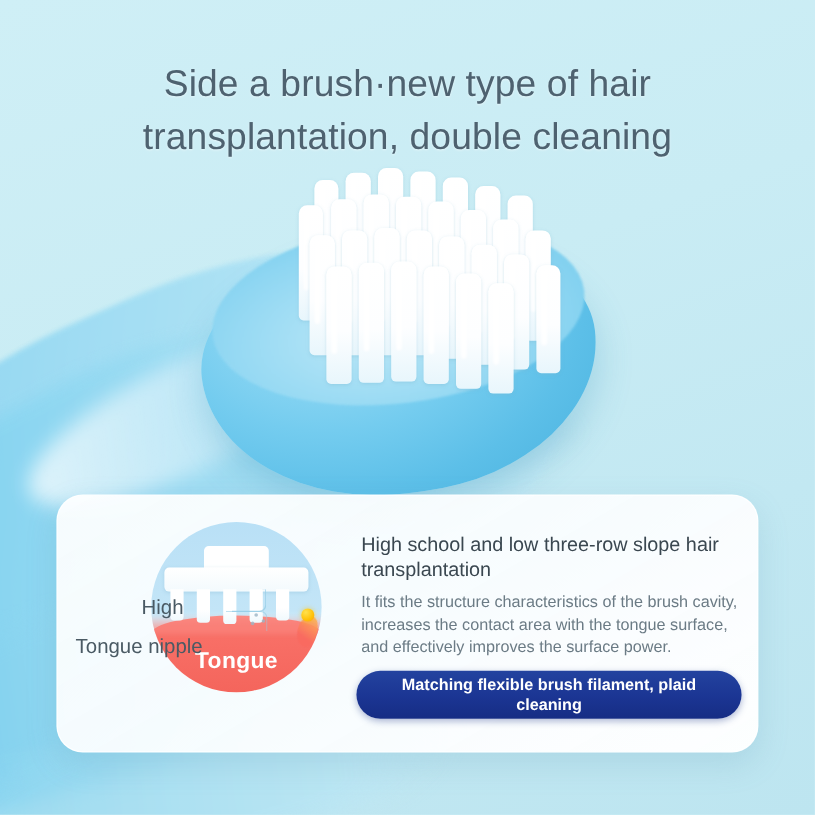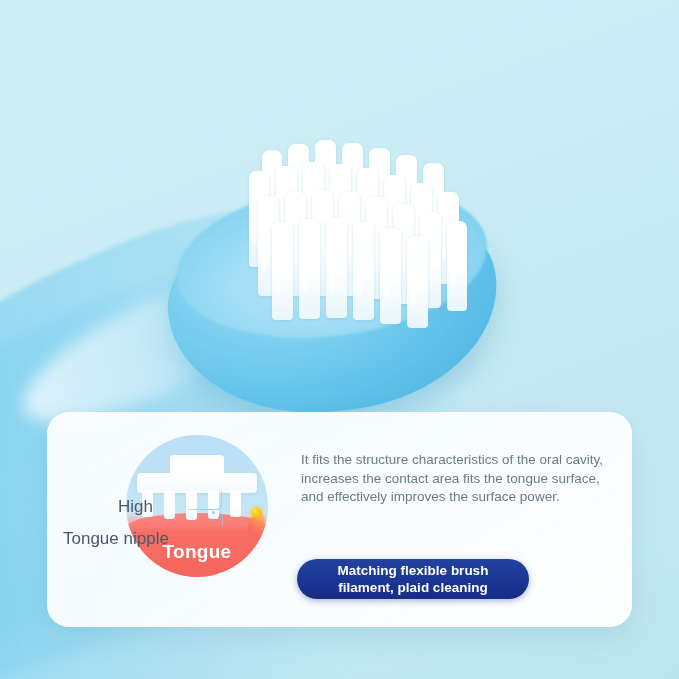--- a/index.html
+++ b/index.html
@@ -332,21 +332,21 @@
     color: #6b7b85;
     font-size: 13.5px;
     line-height: 18.5px;
   }
   .card-body .bl { display: block; white-space: nowrap; }
 
   .banner {
     position: absolute;
     left: 249px;
     top: 146px;
-    width: 232px;
+    width: 321px;
     height: 40px;
     border-radius: 20px;
     background: linear-gradient(180deg, #23439f 0%, #1b3593 55%, #162d84 100%);
     color: #ffffff;
     font-size: 13.5px;
     line-height: 17px;
     font-weight: 700;
     display: flex;
     align-items: center;
     justify-content: center;
@@ -400,20 +400,24 @@
 
       <div class="tuft" style="left:272px;top:222px;width:21px;height:98px;"></div>
       <div class="tuft" style="left:299px;top:219px;width:21px;height:100px;"></div>
       <div class="tuft" style="left:326px;top:218px;width:21px;height:100px;"></div>
       <div class="tuft" style="left:353px;top:222px;width:21px;height:98px;"></div>
       <div class="tuft" style="left:380px;top:228px;width:21px;height:96px;"></div>
       <div class="tuft" style="left:407px;top:236px;width:21px;height:92px;"></div>
     </div>
   </div>
 
+  <div class="headline">
+    <span class="ln">Side a brush·new type of hair</span>
+    <span class="ln">transplantation, double cleaning</span>
+  </div>
 
   <div class="card">
 
     <div class="diagram">
       <div class="diagram-tongue"></div>
       <div class="diagram-tongue-top"></div>
 
       <div class="brush-stem"></div>
       <div class="brush-bar"></div>
 
@@ -433,23 +437,24 @@
       <div class="tongue-label">Tongue</div>
     </div>
 
     <div class="leader leader-dirt"></div>
     <div class="leader leader-nipple"></div>
 
     <div class="label-dirt">High</div>
     <div class="label-nipple">Tongue nipple</div>
 
     <div class="text-col">
+      <p class="card-title">High school and low three-row slope hair transplantation</p>
       <p class="card-body">
-        <span class="bl">It fits the structure characteristics of the oral cavity,</span>
-        <span class="bl">increases the contact area fits the tongue surface,</span>
+        <span class="bl">It fits the structure characteristics of the brush cavity,</span>
+        <span class="bl">increases the contact area with the tongue surface,</span>
         <span class="bl">and effectively improves the surface power.</span>
       </p>
     </div>
 
     <div class="banner">
       <span>Matching flexible brush filament, plaid cleaning</span>
     </div>
 
   </div>
 </div>

